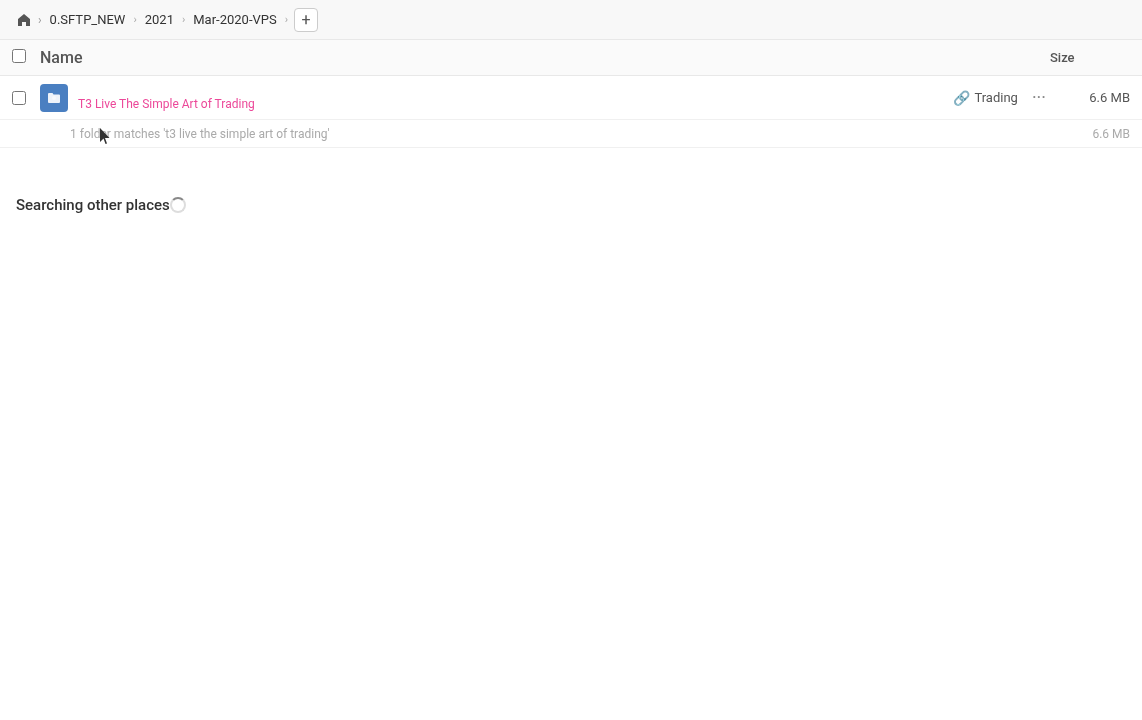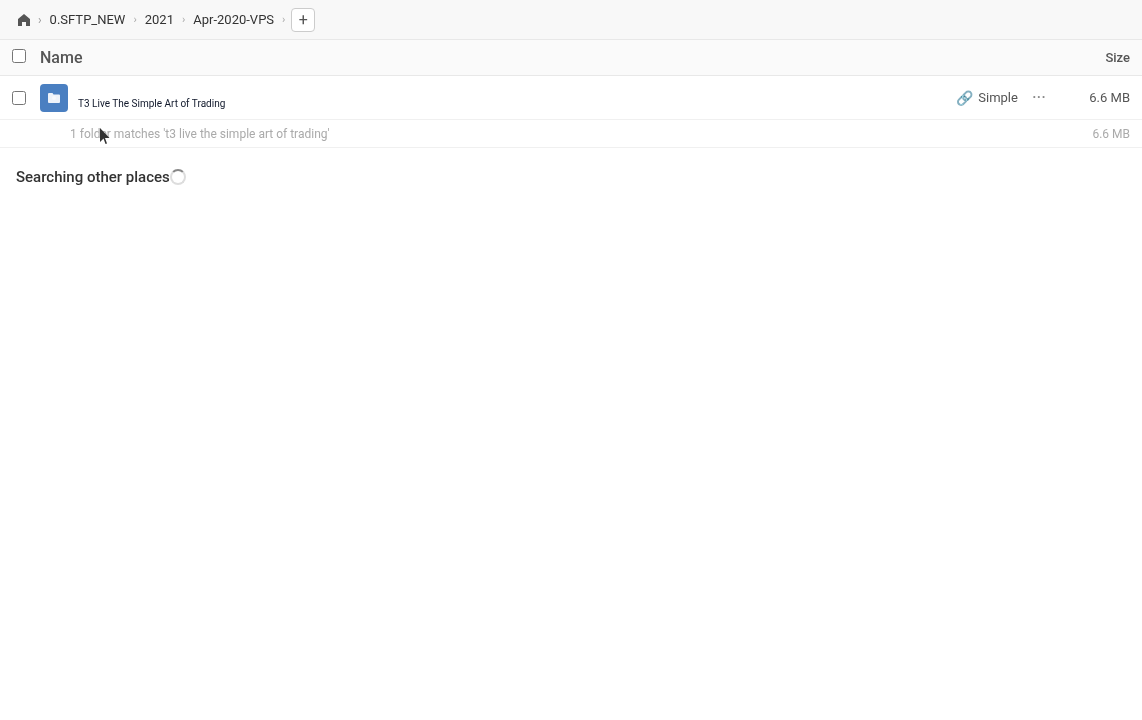--- a/index.html
+++ b/index.html
@@ -94,21 +94,20 @@
       flex: 1;
       font-size: 16px;
       color: #555;
       font-weight: 500;
     }
 
     .header-size {
       font-size: 13px;
       color: #555;
       font-weight: 500;
-      text-align: right;
       min-width: 80px;
     }
 
     
     .file-row {
       display: flex;
       align-items: center;
       padding: 6px 12px;
       height: 44px;
       border-bottom: 1px solid #f0f0f0;
@@ -135,22 +134,22 @@
       flex-shrink: 0;
     }
 
     .folder-icon-wrapper svg {
       width: 16px;
       height: 16px;
     }
 
     .file-name {
       flex: 1;
-      font-size: 10px;
-      color: #0f172a;
+      font-size: 12px;
+      color: #ec4899;
       margin-top: 12px;
     }
 
     .file-actions {
       display: flex;
       align-items: center;
       gap: 10px;
     }
 
     .shared-badge {
@@ -209,20 +208,21 @@
       padding: 20px 16px 10px 16px;
     }
 
     .searching-label {
       display: flex;
       align-items: center;
       gap: 0;
       font-size: 15px;
       font-weight: 500;
       color: #333;
+      margin-top: 28px;
     }
 
     .spinner {
       width: 16px;
       height: 16px;
       border: 2px solid #ddd;
       border-top: 2px solid #888;
       border-radius: 50%;
       animation: spin 1s linear infinite;
       display: inline-block;
@@ -255,21 +255,21 @@
   <span class="breadcrumb-separator">›</span>
   <div class="breadcrumb-item">
     <span>0.SFTP_NEW</span>
   </div>
   <span class="breadcrumb-chevron">›</span>
   <div class="breadcrumb-item">
     <span>2021</span>
   </div>
   <span class="breadcrumb-chevron">›</span>
   <div class="breadcrumb-item">
-    <span>Apr-2020-VPS</span>
+    <span>Mar-2020-VPS</span>
   </div>
   <span class="breadcrumb-chevron">›</span>
   <div class="breadcrumb-add">+</div>
 </div>
 
 <div class="table-header">
   <div class="header-checkbox">
     <input type="checkbox" style="width: 14px; height: 14px;">
   </div>
   <div class="header-name">Name</div>
@@ -283,21 +283,21 @@
   <div class="folder-icon-wrapper">
     <svg viewBox="0 0 16 16" fill="none">
       <path d="M2 4a1 1 0 011-1h3.5l1 1.5H13a1 1 0 011 1V12a1 1 0 01-1 1H3a1 1 0 01-1-1V4z" fill="white" opacity="0.9"></path>
       <circle cx="8" cy="8" r="2" fill="white" opacity="0.5"></circle>
     </svg>
   </div>
   <div class="file-name">T3 Live The Simple Art of Trading</div>
   <div class="file-actions">
     <div class="shared-badge">
       <span class="link-icon">🔗</span>
-      <span>Simple</span>
+      <span>Trading</span>
     </div>
     <div class="more-btn">···</div>
   </div>
   <div class="file-size">6.6 MB</div>
 </div>
 
 <div class="match-info-row">
   <div class="match-info-text">1 folder matches 't3 live the simple art of trading'</div>
   <div class="match-info-size">6.6 MB</div>
 </div>

